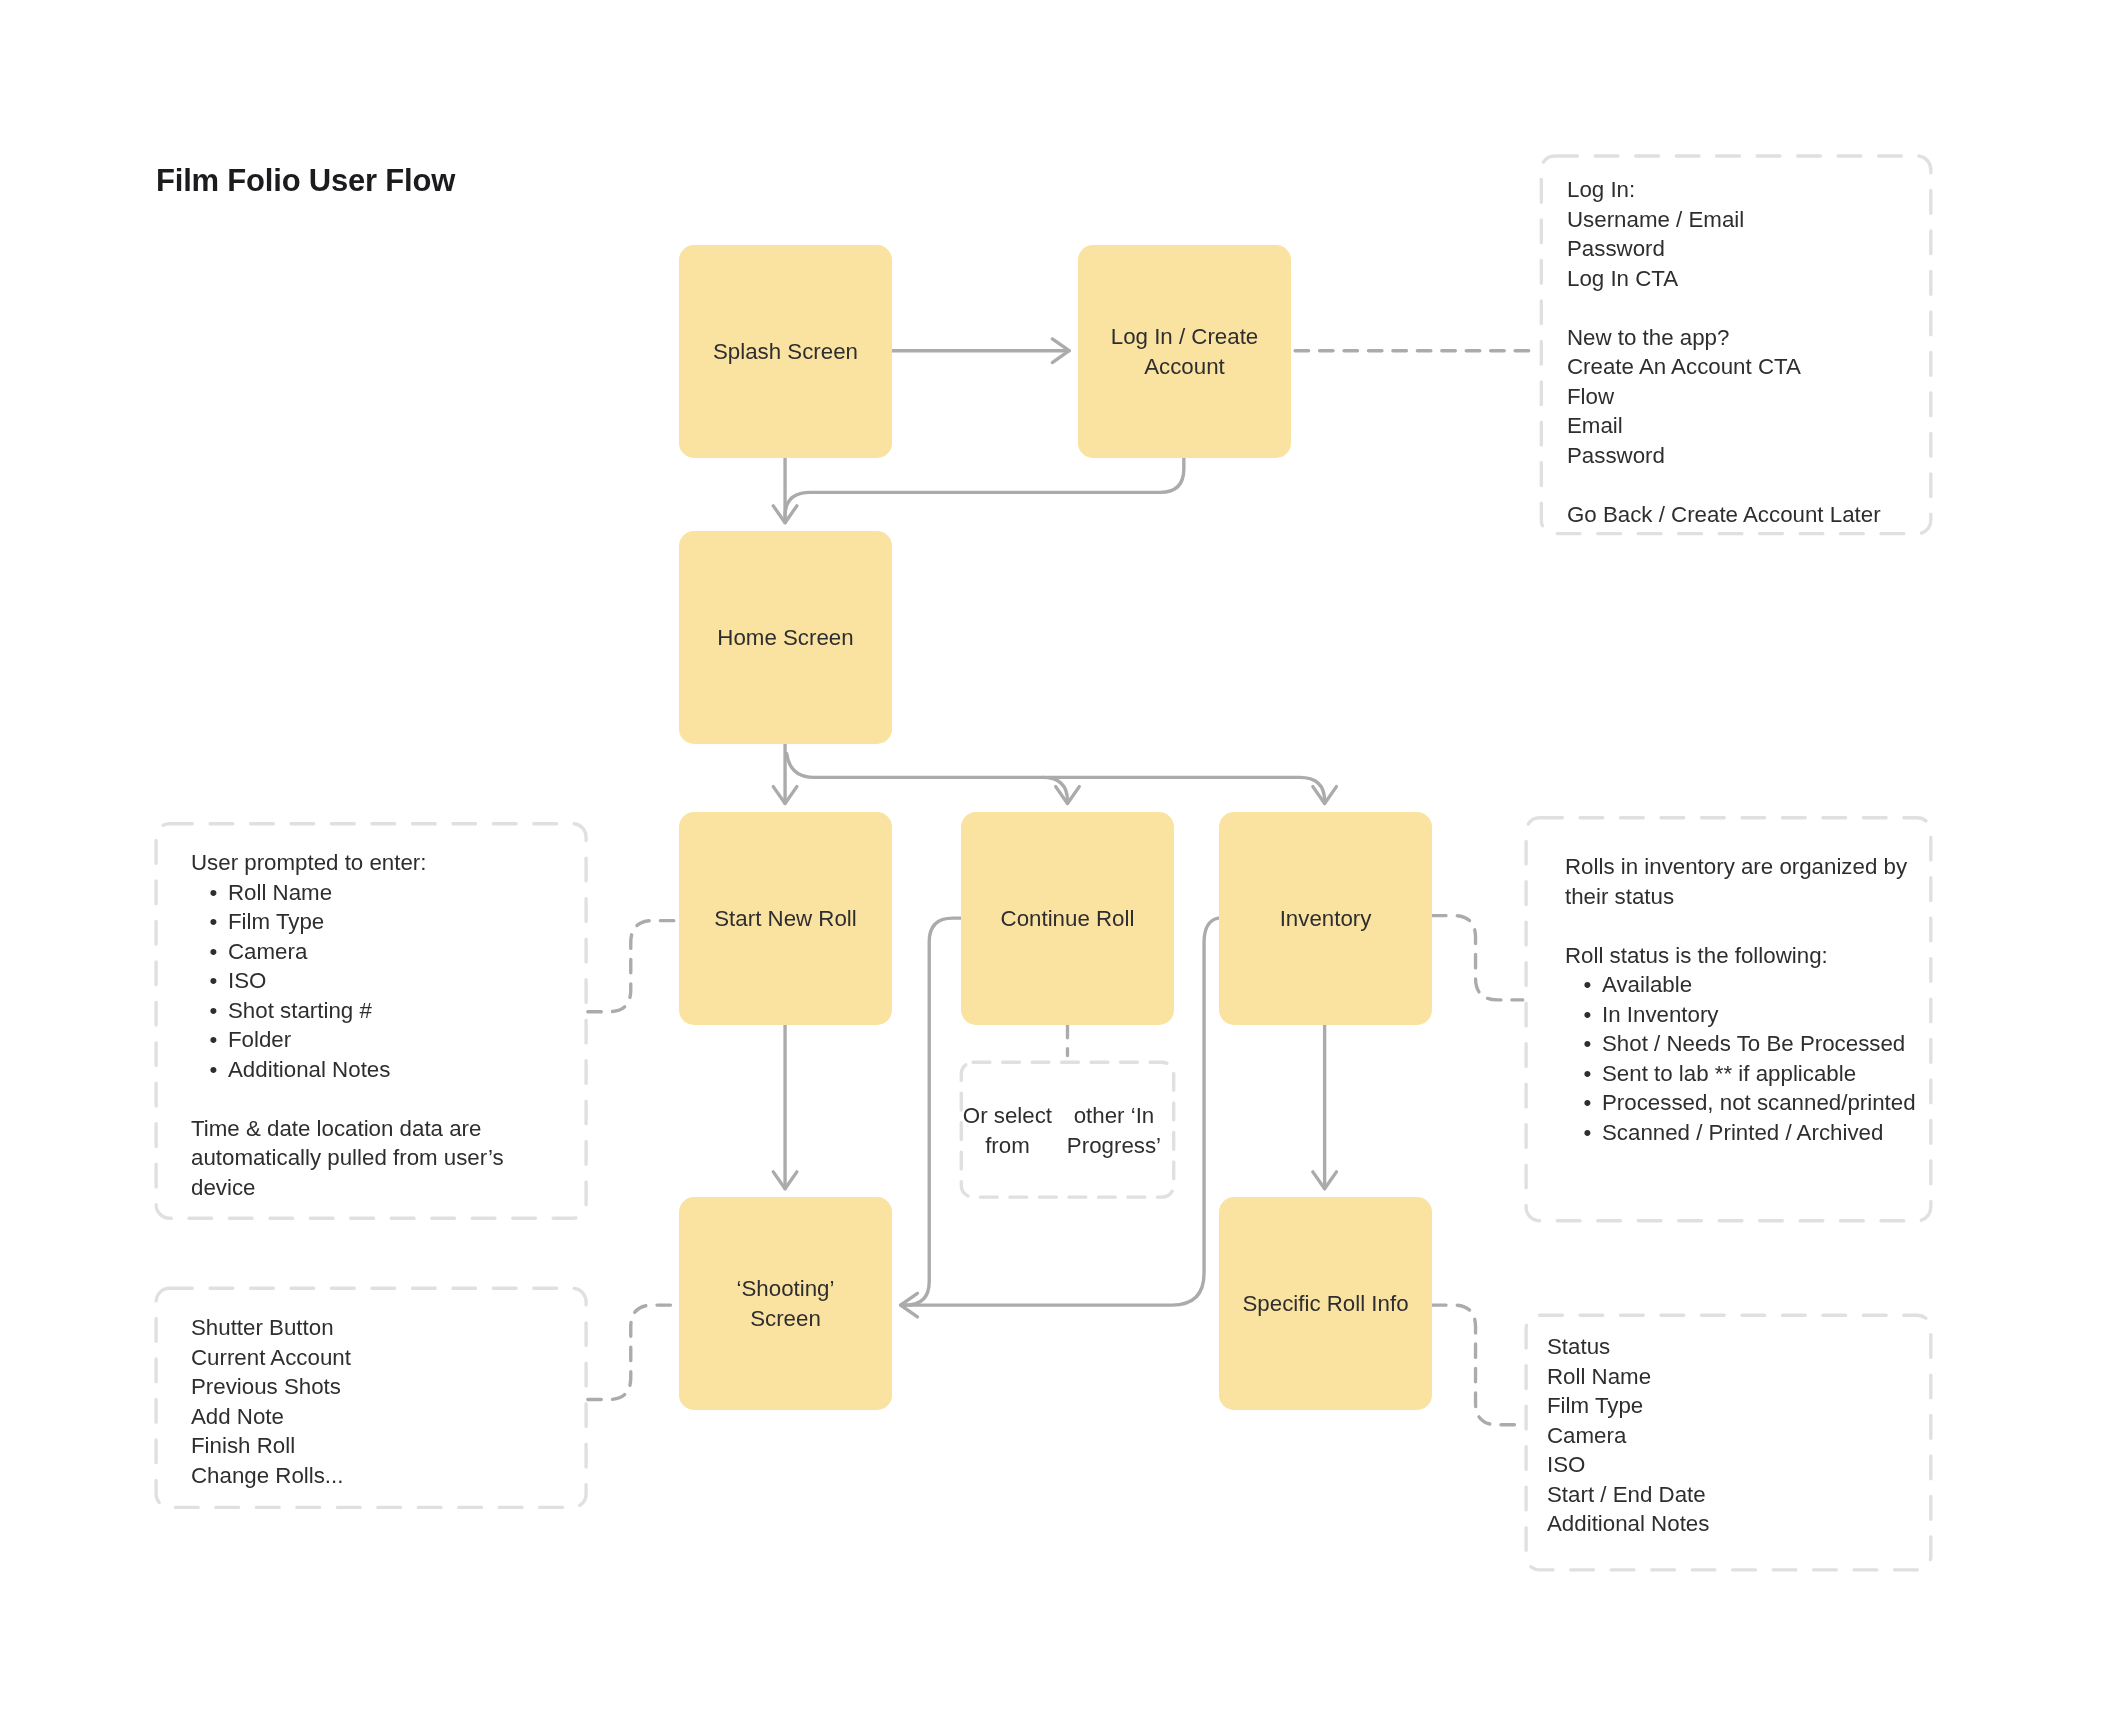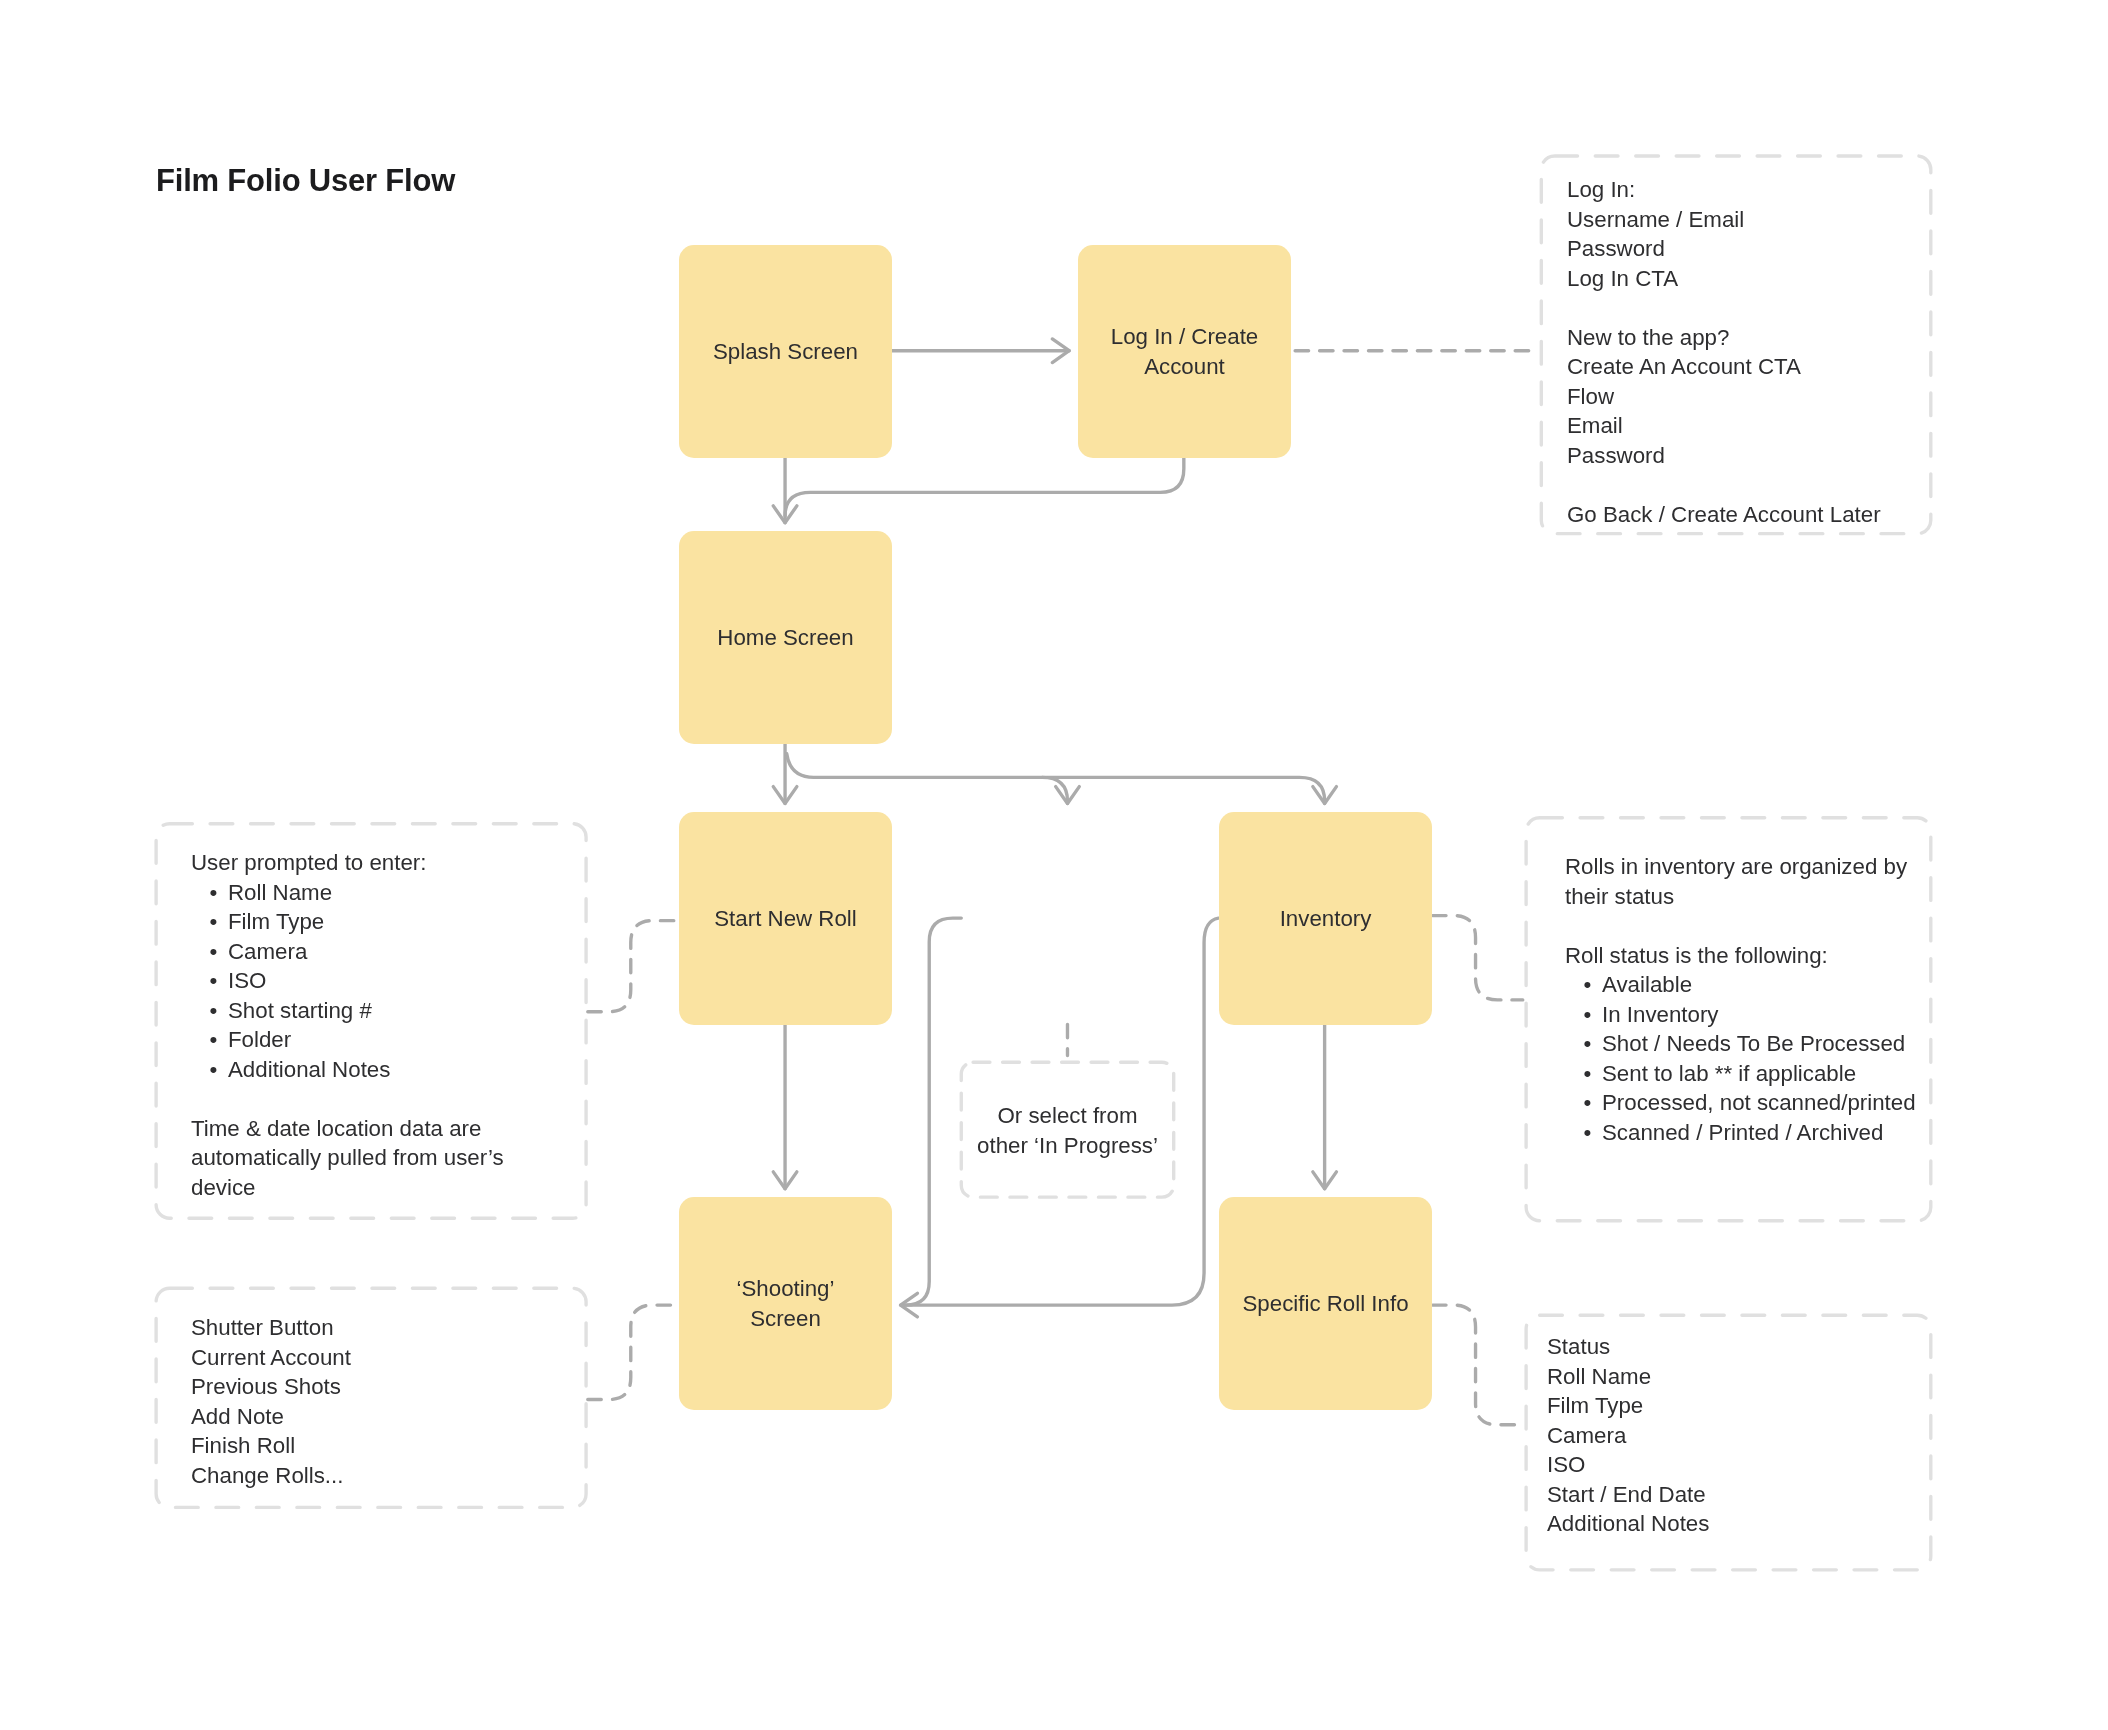--- a/index.html
+++ b/index.html
@@ -26,21 +26,21 @@
   .outline-small{fill:none;stroke:var(--dash);stroke-width:4;stroke-linecap:round;stroke-dasharray:20 15;}
   .arrowhead{fill:none;stroke:var(--line);stroke-width:4;stroke-linecap:round;stroke-linejoin:round;}
   .node{
     position:absolute;width:213px;height:213px;border-radius:15px;
     background:var(--node-fill);display:flex;align-items:center;justify-content:center;
     text-align:center;font-size:22.3px;line-height:29.5px;color:var(--ink);
     padding:0 22px;box-sizing:border-box;
   }
   .mini-note{
     position:absolute;left:961px;top:1063px;width:213px;height:135px;
-    display:flex;flex-direction:column;align-items:center;justify-content:center;
+    display:flex;flex-direction:row;align-items:center;justify-content:center;
     text-align:center;font-size:22.3px;line-height:29.5px;color:var(--ink);
   }
   .ann{position:absolute;font-size:22.3px;line-height:29.5px;color:var(--ink);}
   .ann-line{height:29.5px;white-space:pre;}
   .ann-line.gap{height:29.5px;}
   .para{line-height:29.5px;}
   .bullet{position:relative;padding-left:37px;}
   .bullet::before{content:"\2022";position:absolute;left:18.6px;}
   .spacer{height:29.5px;}
 </style>
@@ -88,20 +88,23 @@
       <span>Splash Screen</span>
     </div>
   <div class="node" style="left:1078px;top:245px">
       <span>Log In / Create Account</span>
     </div>
   <div class="node" style="left:679px;top:531px">
       <span>Home Screen</span>
     </div>
   <div class="node" style="left:679px;top:812px">
       <span>Start New Roll</span>
+    </div>
+  <div class="node" style="left:961px;top:812px">
+      <span>Continue Roll</span>
     </div>
   <div class="node" style="left:1219px;top:812px">
       <span>Inventory</span>
     </div>
   <div class="node" style="left:679px;top:1197px">
       <span>‘Shooting’ Screen</span>
     </div>
   <div class="node" style="left:1219px;top:1197px">
       <span>Specific Roll Info</span>
     </div>

